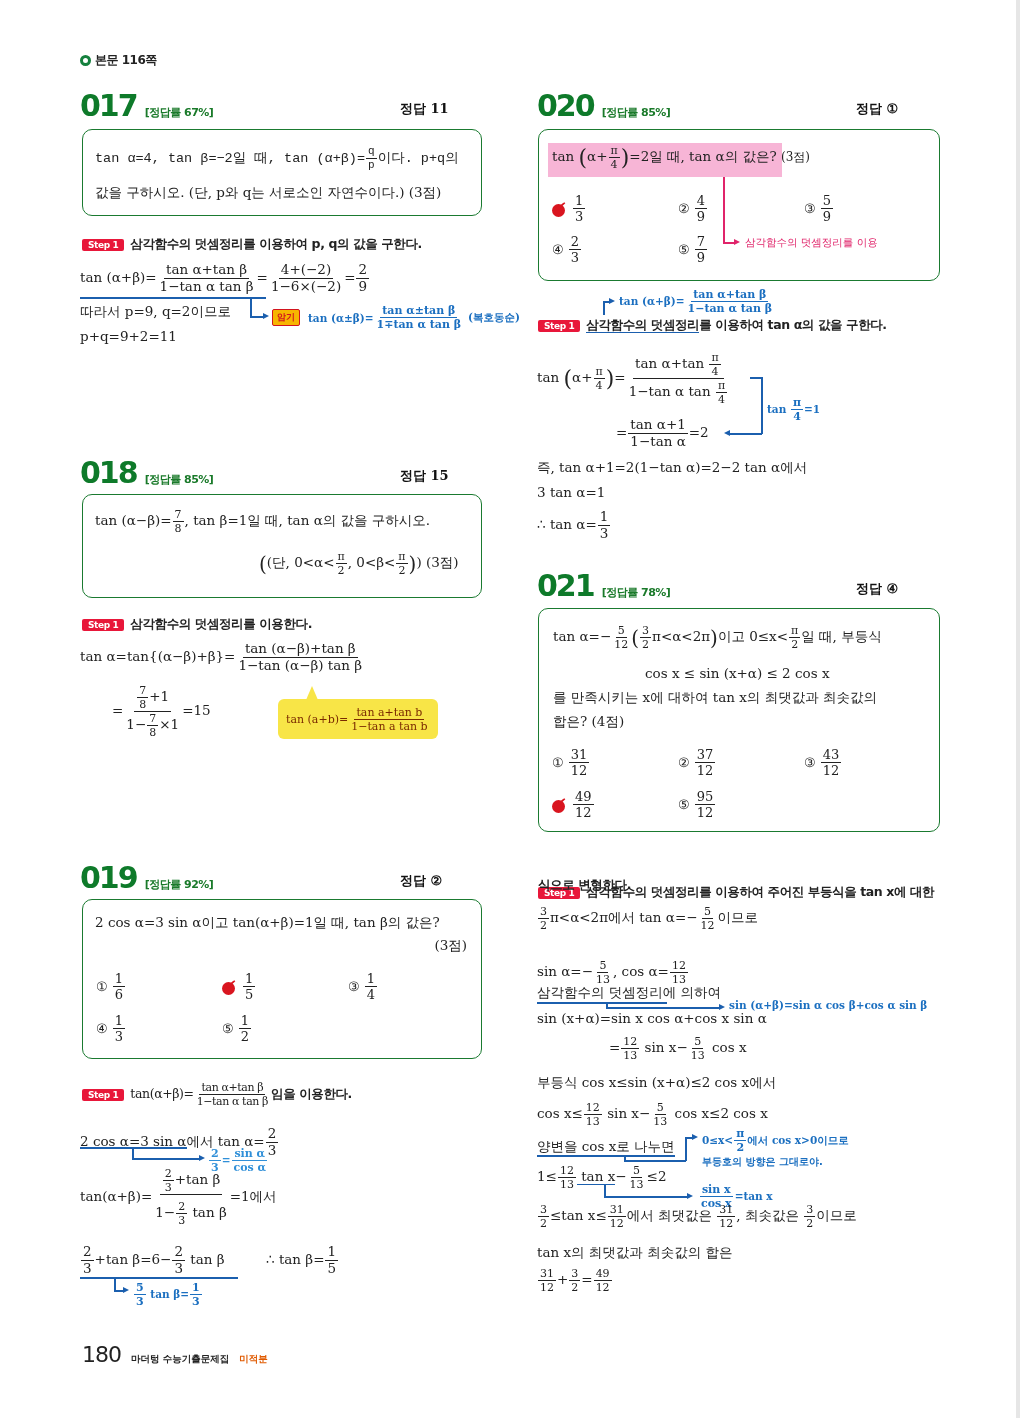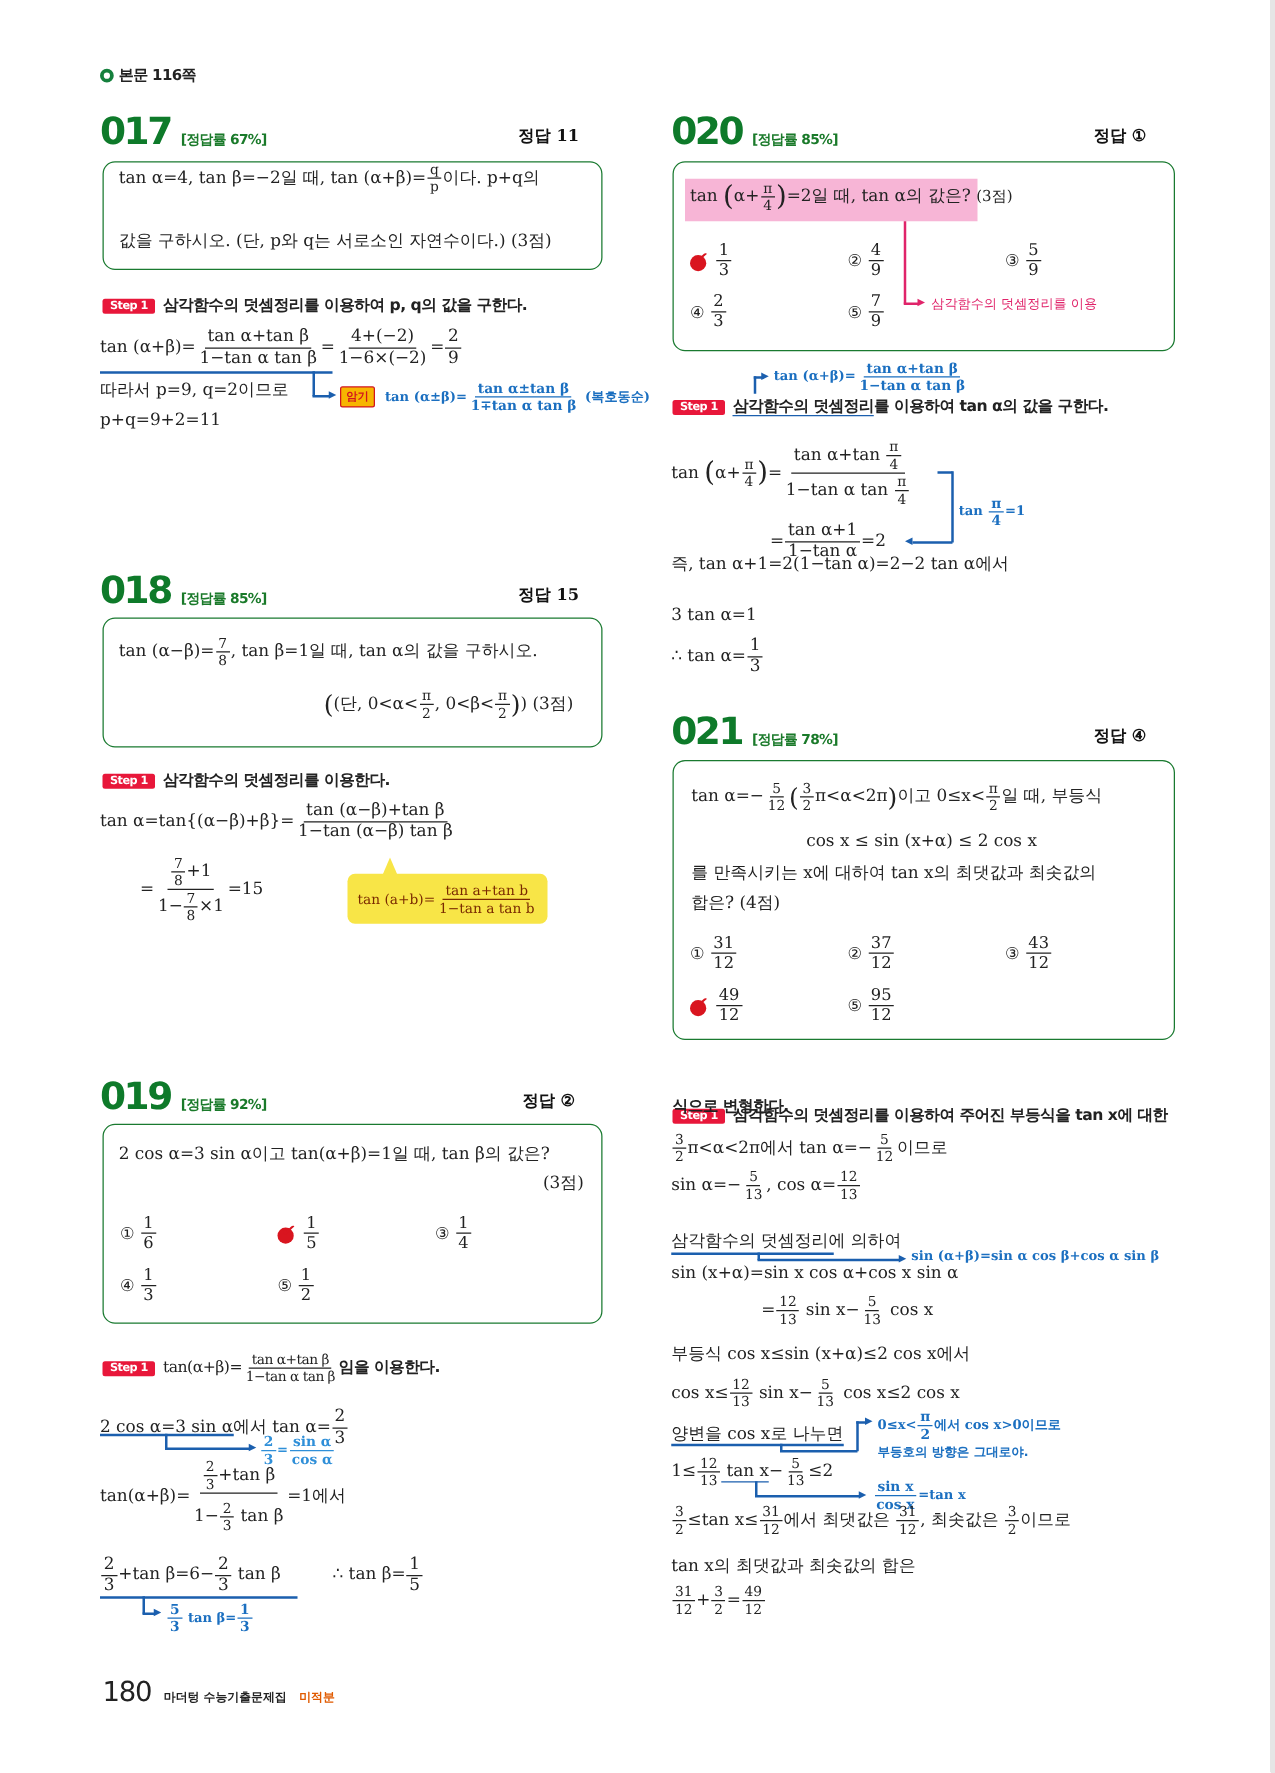--- a/index.html
+++ b/index.html
@@ -7,21 +7,21 @@
   body { position: relative; font-family: "DejaVu Serif", "Liberation Serif", serif; color: #222; font-size: 14px; }
   .abs { position: absolute; }
   .right-edge { position: absolute; left: 1016px; top: 0; width: 4px; height: 1418px; background: #e6e6e6; }
 
   .ref { left: 80px; top: 52px; font-family: "DejaVu Sans", sans-serif; font-weight: bold; font-size: 12px; letter-spacing: -0.5px; display: flex; align-items: center; gap: 4px; }
   .ref .dot { width: 11px; height: 11px; border-radius: 50%; border: 3px solid #15803d; display: inline-block; }
 
   .qhead { position: absolute; display: flex; align-items: baseline; }
   .qnum { font-family: "DejaVu Sans", sans-serif; font-weight: bold; font-size: 30px; color: #0e7a2a; letter-spacing: -2px; }
   .qrate { font-family: "DejaVu Sans", sans-serif; font-weight: bold; font-size: 11px; color: #1a7a2a; margin-left: 8px; letter-spacing: -0.5px; }
-  .qans { position: absolute; font-family: "DejaVu Sans", sans-serif; font-weight: bold; font-size: 13px; color: #111; text-align: center; }
+  .qans { position: absolute; font-family: "DejaVu Sans", sans-serif; font-weight: bold; font-size: 13px; color: #111; text-align: left; }
   .qans .v { font-family: "DejaVu Serif", serif; }
 
   .box { position: absolute; border: 1.6px solid #1a7a30; border-radius: 10px; background: #fff; }
   .box .line { position: absolute; font-size: 13.5px; white-space: nowrap; }
 
   .frac { display: inline-flex; flex-direction: column; align-items: center; vertical-align: middle; line-height: 1; margin: 0 1px; }
   .frac .n { border-bottom: 1px solid currentColor; padding: 0 2px 1px; }
   .frac .d { padding: 1px 2px 0; }
   .frac.sm { font-size: 11px; }
 
@@ -64,21 +64,21 @@
 
 <div class="qhead" style="left:80px; top:88px;">
   <span class="qnum">017</span>
   <span class="qrate">[정답률 67%]</span>
 </div>
 <div class="qans" style="left:400px; top:100px; width:78px;">
   <span>정답</span>
   <span class="v">11</span>
 </div>
 <div class="box" style="left:82px; top:129px; width:400px; height:87px;">
-  <div class="line" style="left:12px; top:0;">
+  <div class="line" style="left:12px; top:16px;font-family:Liberation Mono, monospace;">
     <span>tan α=4, tan β=−2일 때, tan (α+β)=</span><span class="frac sm">
         <span class="n">q</span>
         <span class="d">p</span>
       </span><span>이다. p+q의</span>
   </div>
   <div class="line" style="left:12px; top:54px;">값을 구하시오. (단, p와 q는 서로소인 자연수이다.) (3점)</div>
 </div>
 
 <div class="stepline" style="left:82px; top:236px;">
   <span class="step">Step 1</span><span>삼각함수의 덧셈정리를 이용하여 p, q의 값을 구한다.</span>
@@ -380,21 +380,21 @@
       <span class="n">π</span>
       <span class="d">4</span>
     </span><span>=1</span>
 </div>
 <div class="sol" style="left:616px; top:418px;">
   =<span class="frac">
       <span class="n">tan α+1</span>
       <span class="d">1−tan α</span>
     </span><span>=2</span>
 </div>
-<div class="sol" style="left:537px; top:442px;">즉, tan α+1=2(1−tan α)=2−2 tan α에서</div>
+<div class="sol" style="left:537px; top:459px;">즉, tan α+1=2(1−tan α)=2−2 tan α에서</div>
 <div class="sol" style="left:537px; top:484px;">3 tan α=1</div>
 <div class="sol" style="left:537px; top:510px;">
   <span>∴ tan α=</span><span class="frac">
       <span class="n">1</span>
       <span class="d">3</span>
     </span>
 </div>
 
 <div class="qhead" style="left:537px; top:568px;">
   <span class="qnum">021</span>
@@ -467,21 +467,21 @@
 <div class="stepline" style="left:538px; top:877px;">식으로 변형한다.</div>
 <div class="sol" style="left:537px; top:906px;">
   <span class="frac sm">
       <span class="n">3</span>
       <span class="d">2</span>
     </span><span>π&lt;α&lt;2π에서 tan α=−</span><span class="frac sm">
       <span class="n">5</span>
       <span class="d">12</span>
     </span><span>이므로</span>
 </div>
-<div class="sol" style="left:537px; top:936px;">
+<div class="sol" style="left:537px; top:960px;">
   <span>sin α=−</span><span class="frac sm">
       <span class="n">5</span>
       <span class="d">13</span>
     </span><span>, cos α=</span><span class="frac sm">
       <span class="n">12</span>
       <span class="d">13</span>
     </span>
 </div>
 <div class="sol" style="left:537px; top:984px;">삼각함수의 덧셈정리에 의하여</div>
 <div class="uline" style="left:537px; top:1002px; width:130px;"></div>

